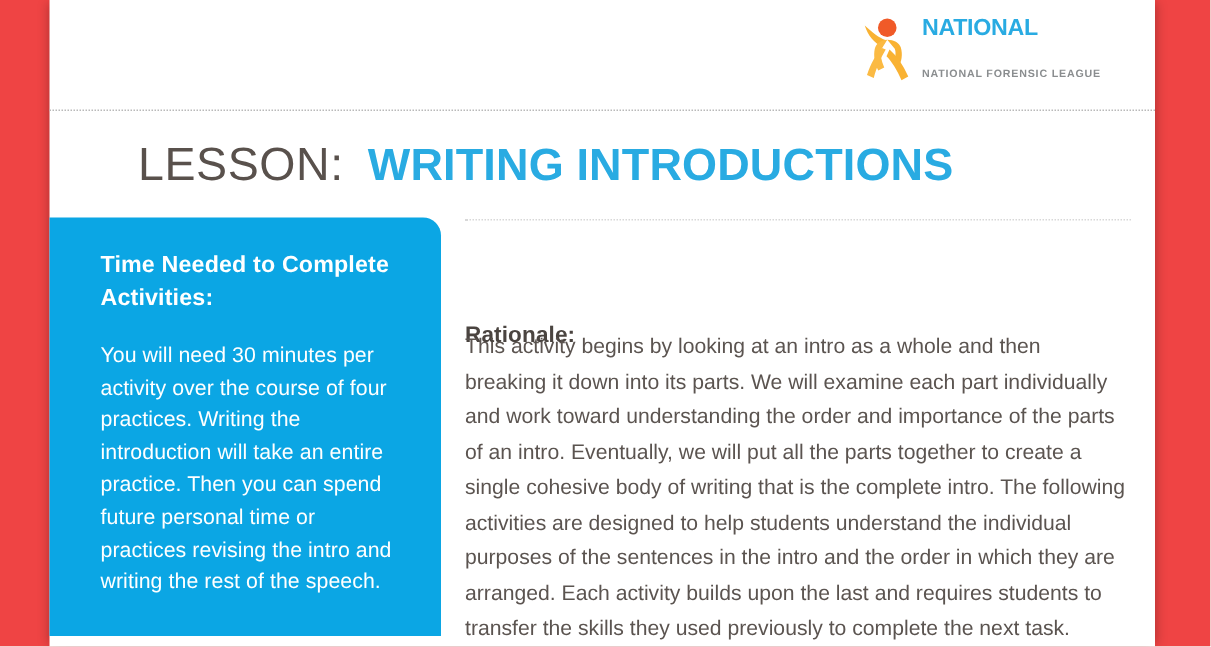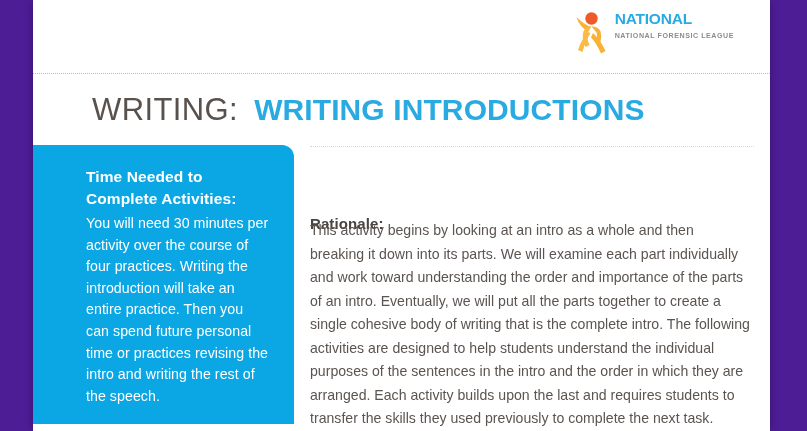--- a/index.html
+++ b/index.html
@@ -12,21 +12,21 @@
     overflow: hidden;
     background: #efefef;
     font-family: "Liberation Sans", sans-serif;
   }
 
   
   .viewport {
     position: relative;
     width: 807px;
     height: 431px;
-    background: #4c1d95;
+    background: #ef4444;
   }
   .page-sheet {
     position: absolute;
     left: 33px;
     top: 0;
     width: 737px;
     height: 431px;
     background: #ffffff;
     box-shadow: -3px 0 7px -2px rgba(0,0,0,0.22),
                  3px 0 7px -2px rgba(0,0,0,0.22);
@@ -70,21 +70,21 @@
     white-space: nowrap;
   }
   .logo-sub {
     font-family: "Liberation Sans", sans-serif;
     font-weight: bold;
     font-size: 7.1px;
     line-height: 11px;
     letter-spacing: 0.55px;
     color: #8a8d8f;
     white-space: nowrap;
-    margin-top: 4px;
+    margin-top: 17px;
   }
 
   .dotted-rule-top {
     position: absolute;
     left: 0;
     top: 73px;
     width: 737px;
     height: 1px;
     border-top: 1px dotted #b9b9b9;
   }
@@ -125,32 +125,32 @@
   
   .callout {
     position: absolute;
     left: 0;
     top: 0;
     width: 261px;
     height: 279px;
     background: #0BA6E4;
     border-top-right-radius: 12px;
     box-sizing: border-box;
-    padding: 21px 24px 0 53px;
+    padding: 21px 24px 0 34px;
   }
   .callout-heading {
     font-family: "Liberation Sans", sans-serif;
     font-weight: bold;
     font-size: 15.5px;
     line-height: 22px;
     color: #ffffff;
     letter-spacing: 0.1px;
   }
   .callout-body {
-    margin-top: 3px;
+    margin-top: 17px;
     font-family: "Liberation Sans", sans-serif;
     font-weight: normal;
     font-size: 14.2px;
     line-height: 21.6px;
     color: #ffffff;
     letter-spacing: 0.05px;
   }
 
   
   .main-col {
@@ -215,21 +215,21 @@
           <div class="logo-line">NATIONAL</div>
           <div class="logo-sub">NATIONAL FORENSIC LEAGUE</div>
         </div>
 
       </div>
     </div>
 
     <div class="dotted-rule-top"></div>
 
     <div class="lesson-title">
-      <span class="lesson-word">WRITING:</span><span class="lesson-subject">WRITING INTRODUCTIONS</span>
+      <span class="lesson-word">LESSON:</span><span class="lesson-subject">WRITING INTRODUCTIONS</span>
     </div>
 
     <div class="content-area">
 
       <aside class="callout">
         <div class="callout-heading">Time Needed to Complete Activities:</div>
         <div class="callout-body">You will need 30 minutes per activity over the course of four practices. Writing the introduction will take an entire practice. Then you can spend future personal time or practices revising the intro and writing the rest of the speech.</div>
       </aside>
 
       <main class="main-col">

